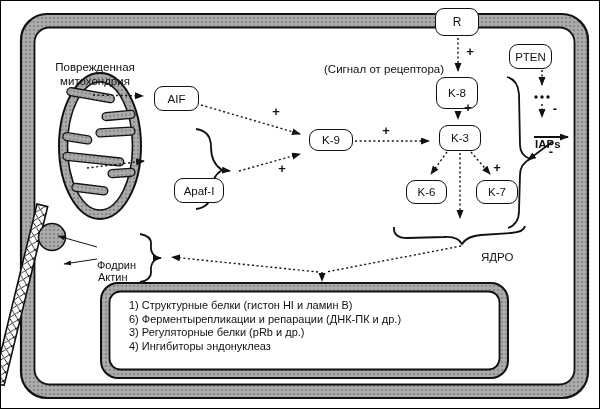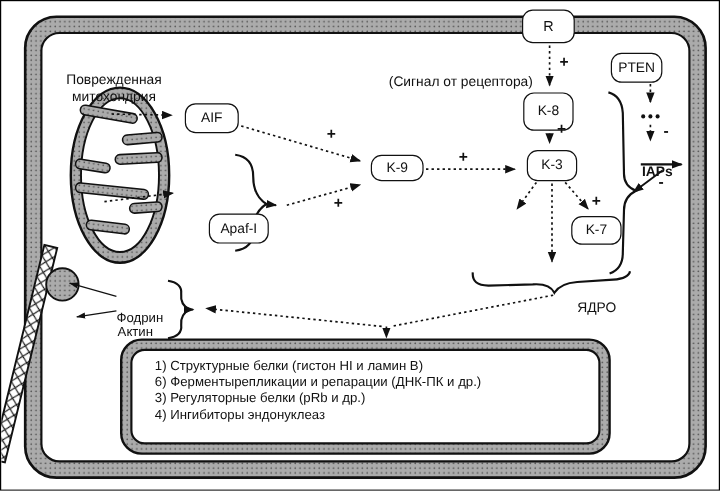--- a/index.html
+++ b/index.html
@@ -119,20 +119,23 @@
     </div>
   <div class="node" style="left:308px;top:128px;width:44px;height:22px;">
       <span>K-9</span>
     </div>
   <div class="node" style="left:435px;top:76px;width:42px;height:32px;">
       <span>K-8</span>
     </div>
   <div class="node" style="left:438px;top:124px;width:42px;height:26px;">
       <span>K-3</span>
     </div>
+  <div class="node" style="left:405px;top:179px;width:41px;height:24px;">
+      <span>K-6</span>
+    </div>
   <div class="node" style="left:475px;top:179px;width:42px;height:24px;">
       <span>K-7</span>
     </div>
 
   <div class="lbl center" style="left:38px;top:41px;width:112px;line-height:14px;">
     <div>Поврежденная</div>
     <div>митохондрия</div>
   </div>
   <div class="lbl" style="left:323px;top:44px;">(Сигнал от рецептора)</div>
   <div class="lbl" style="left:534px;top:119px;font-weight:bold;text-align:center;">IAPs</div>

